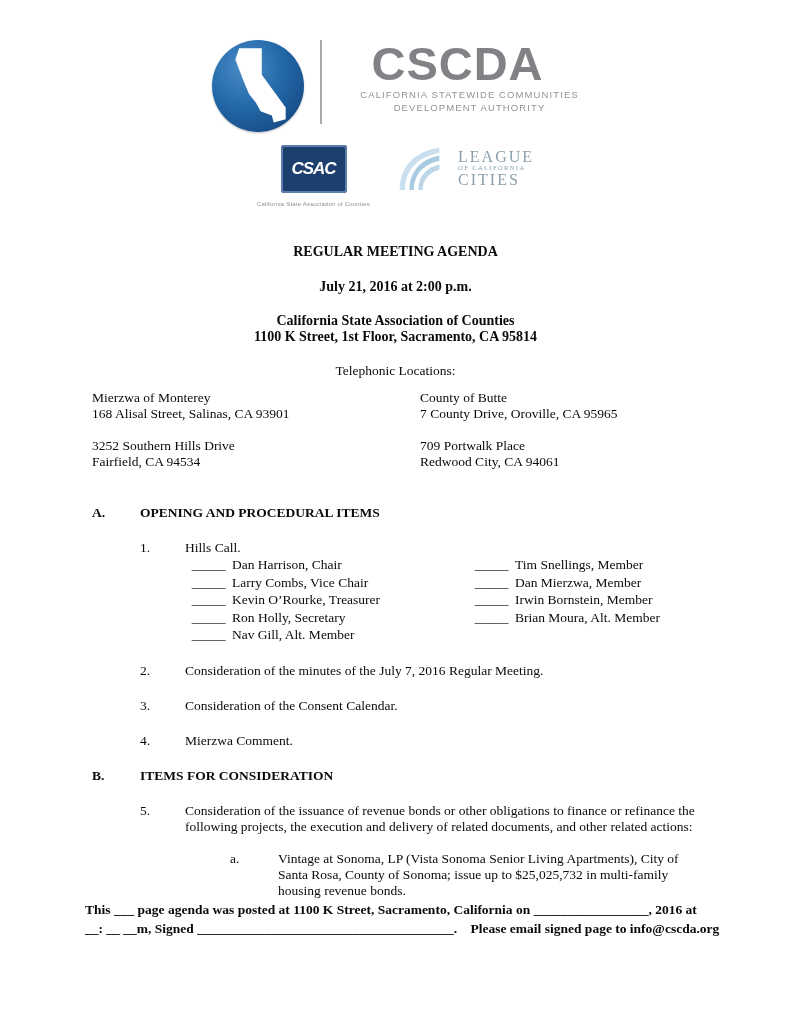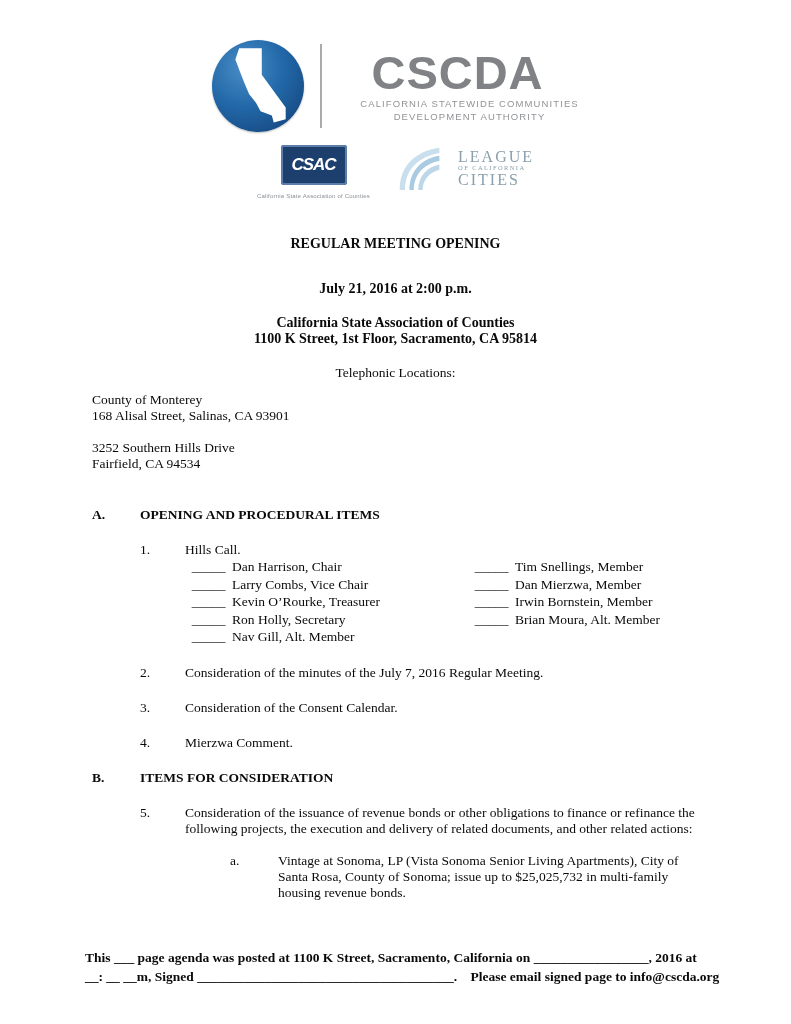--- a/index.html
+++ b/index.html
@@ -5,49 +5,49 @@
   * { margin:0; padding:0; box-sizing:border-box; }
   html,body { background:#e8e8e8; }
   .page {
     width:791px; height:1024px; margin:0 auto; background:#ffffff;
     font-family:"Liberation Serif", serif; font-size:13.5px; color:#0a0a0a;
     line-height:16px; position:relative; overflow:hidden;
   }
 
   
   .logo-stack { padding-top:40px; display:flex; flex-direction:column; align-items:center; }
-  .cscda-logo { display:flex; align-items:center; }
+  .cscda-logo { display:flex; }
   .globe { width:92px; height:92px; border-radius:50%;
     background:radial-gradient(circle at 35% 30%, var(--logo-blue-light,#4a8ec7) 0%, #2268a8 45%, var(--logo-blue-dark,#123d74) 100%);
     display:flex; align-items:center; justify-content:center;
     box-shadow:0 1px 2px rgba(0,0,0,.25); }
   .globe svg { width:64px; height:78px; }
   .logo-divider { width:2px; height:84px; background:#a9abae; margin:0 14px 0 16px; }
   .logo-textblock { display:flex; flex-direction:column; align-items:center; font-family:"Liberation Sans", sans-serif; }
   .logo-acronym { font-size:47px; font-weight:bold; color:var(--logo-gray,#808285); letter-spacing:1px; line-height:48px; }
   .logo-sub { font-size:9.5px; color:#919396; letter-spacing:1.1px; line-height:13px;margin-left:24px; }
 
   .partner-row { margin-top:13px; display:flex; align-items:flex-start; gap:28px; }
   .csac { display:flex; flex-direction:column; align-items:center; }
-  .csac-box { width:66px; height:40px; background:var(--csac-navy,#1c3f6e); border-radius:3px;
+  .csac-box { width:66px; height:48px; background:var(--csac-navy,#1c3f6e); border-radius:3px;
     display:flex; align-items:center; justify-content:center; box-shadow:inset 0 0 0 2px #5d7ea8; }
   .csac-acronym { color:#ffffff; font-family:"Liberation Sans", sans-serif; font-weight:bold;
     font-style:italic; font-size:17px; letter-spacing:-1px; }
   .csac-caption { margin-top:3px; font-size:6px; color:#8a8f94; font-family:"Liberation Sans", sans-serif; letter-spacing:.2px; }
   .league { display:flex; align-items:center; gap:16px; }
   .league svg { width:44px; height:46px; }
   .league-text { font-family:"Liberation Serif", serif; color:var(--league-blue,#8aa0ac); text-align:left; }
   .league-l1 { font-size:16px; letter-spacing:2px; line-height:15px; }
   .league-l2 { font-size:6.5px; letter-spacing:1.4px; line-height:8px; }
   .league-l3 { font-size:16px; letter-spacing:2px; line-height:16px; }
 
   
   .title-block { text-align:center; }
   .meeting-title { margin-top:32px; font-size:14px; font-weight:bold; }
-  .meeting-datetime { margin-top:29px; font-size:14px; font-weight:bold; }
+  .meeting-datetime { margin-top:19px; font-size:14px; font-weight:bold; }
   .venue { margin-top:18px; font-size:14px; font-weight:bold; line-height:16px; }
   .telephonic { margin-top:18px; font-size:13.5px; }
 
   
   .locations { margin:11px 0 0 92px; display:flex; }
   .loc-col { width:328px; }
   .loc-entry { margin-bottom:16px; }
   .loc-entry div { line-height:16px; }
 
   
@@ -61,21 +61,21 @@
 
   .rollcall { display:flex; margin:0 0 0 185px;text-align:center; }
   .rc-col-left { width:283px; }
   .rc-row { display:flex; line-height:17.5px; }
   .rc-blank { width:47px; flex:none; letter-spacing:0; }
   .subitem { display:flex; margin:16px 0 0 230px; }
   .sub-letter { width:48px; flex:none; }
   .sub-text { width:425px; }
 
   
-  .post-footer { position:absolute; left:85px; right:62px; top:948px;
+  .post-footer { position:absolute; left:85px; right:62px; top:900px;
     font-weight:bold; font-size:13.5px; line-height:19px;font-family:Liberation Serif, serif; }
 </style>
 </head>
 <body>
 
 <div class="page">
 
   <div class="logo-stack">
     <div class="cscda-logo">
       <div class="globe">
@@ -107,38 +107,48 @@
         <div class="league-text">
           <div class="league-l1">LEAGUE</div>
           <div class="league-l2">OF CALIFORNIA</div>
           <div class="league-l3">CITIES</div>
         </div>
       </div>
     </div>
   </div>
 
   <div class="title-block">
-    <div class="meeting-title">REGULAR MEETING OPENING</div>
+    <div class="meeting-title">REGULAR MEETING AGENDA</div>
     <div class="meeting-datetime">July 21, 2016 at 2:00 p.m.</div>
     <div class="venue">
       <div>California State Association of Counties</div>
       <div>1100 K Street, 1st Floor, Sacramento, CA 95814</div>
     </div>
     <div class="telephonic">Telephonic Locations:</div>
   </div>
 
   <div class="locations">
     <div class="loc-col">
       <div class="loc-entry">
-        <div>County of Monterey</div>
+        <div>Mierzwa of Monterey</div>
         <div>168 Alisal Street, Salinas, CA 93901</div>
       </div>
       <div class="loc-entry">
         <div>3252 Southern Hills Drive</div>
         <div>Fairfield, CA 94534</div>
+      </div>
+    </div>
+    <div class="loc-col">
+      <div class="loc-entry">
+        <div>County of Butte</div>
+        <div>7 County Drive, Oroville, CA 95965</div>
+      </div>
+      <div class="loc-entry">
+        <div>709 Portwalk Place</div>
+        <div>Redwood City, CA 94061</div>
       </div>
     </div>
   </div>
 
   <div class="section-head sec-a-head">
     <span class="section-letter">A.</span>
     <span>OPENING AND PROCEDURAL ITEMS</span>
   </div>
 
   <div class="agenda-item">

